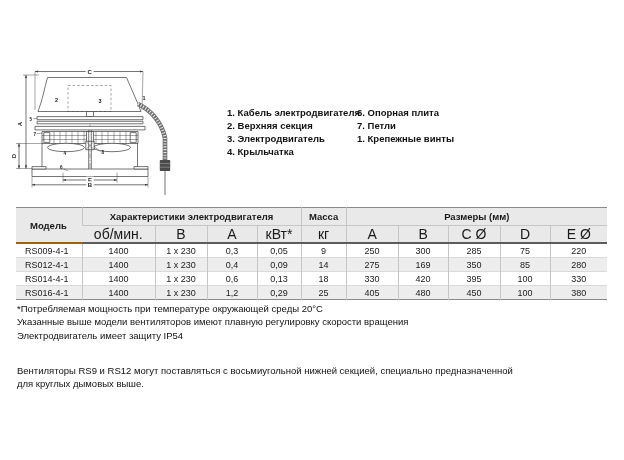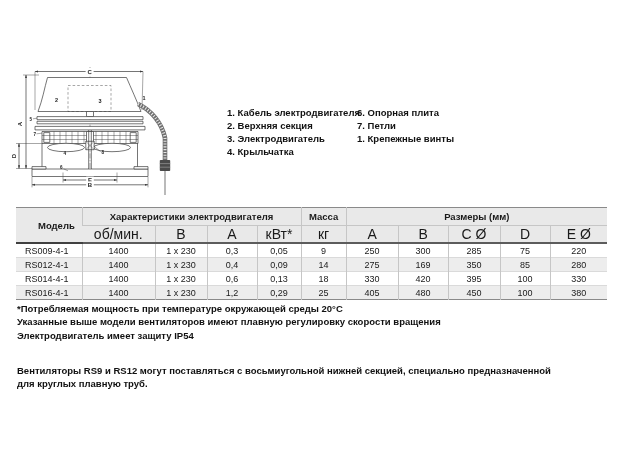--- a/index.html
+++ b/index.html
@@ -25,28 +25,28 @@
     position:absolute; left:16px; top:207px; width:591px;
     border-collapse:collapse; table-layout:fixed;
     font-size:9px; color:#1a1a1a;
     border-top:1px solid #8a8a8a; border-bottom:1px solid #8a8a8a;
   }
   .specs th, .specs td { border-left:1px solid #c6c6c6; padding:0 2px; text-align:center; overflow:hidden; white-space:nowrap; }
   .specs th:first-child, .specs td:first-child { border-left:none; }
   .specs thead th { background:#e9e9e9; font-weight:bold; }
   .specs tr.grp-row th { height:17px; font-size:9.5px; }
   .specs th.grp { border-bottom:1px solid #c6c6c6; }
-  .specs th.model-h { border-bottom:2px solid #404040; text-align:left; padding-left:22px; }
+  .specs th.model-h { border-bottom:2px solid #a16207; text-align:left; padding-left:14px; }
   .specs tr.sub-row th { height:12px; font-weight:normal; font-size:14px; border-bottom:2px solid #5c5c5c; }
   .specs tbody td { height:13px; border-top:1px solid #dadada; }
   .specs tbody tr:first-child td { border-top:none; }
   .specs tbody tr:nth-child(even) { background:#ededed; }
   .specs tbody td.model { text-align:left; padding-left:9px; }
   
-  .notes { position:absolute; left:17px; font-size:9.5px; font-weight:700; line-height:13.4px; color:#111; }
+  .notes { position:absolute; left:17px; font-size:9.5px; font-weight:400; line-height:13.4px; color:#111; }
   .notes-1 { top:302px; }
   .notes-2 { top:364px; }
   .note-line { white-space:nowrap; }
 </style>
 </head>
 <body>
 
 <div class="page">
 
   <svg class="drawing" width="200" height="147" viewBox="0 0 200 147">
@@ -282,16 +282,16 @@
     </tbody>
   </table>
 
   <div class="notes notes-1">
     <div class="note-line">*Потребляемая мощность при температуре окружающей среды 20°С</div>
     <div class="note-line">Указанные выше модели вентиляторов имеют плавную регулировку скорости вращения</div>
     <div class="note-line">Электродвигатель имеет защиту IP54</div>
   </div>
   <div class="notes notes-2">
     <div class="note-line">Вентиляторы RS9 и RS12 могут поставляться с восьмиугольной нижней секцией, специально предназначенной</div>
-    <div class="note-line">для круглых плавную труб.</div>
+    <div class="note-line">для круглых дымовых выше.</div>
   </div>
 
 </div>
 
 </body></html>

